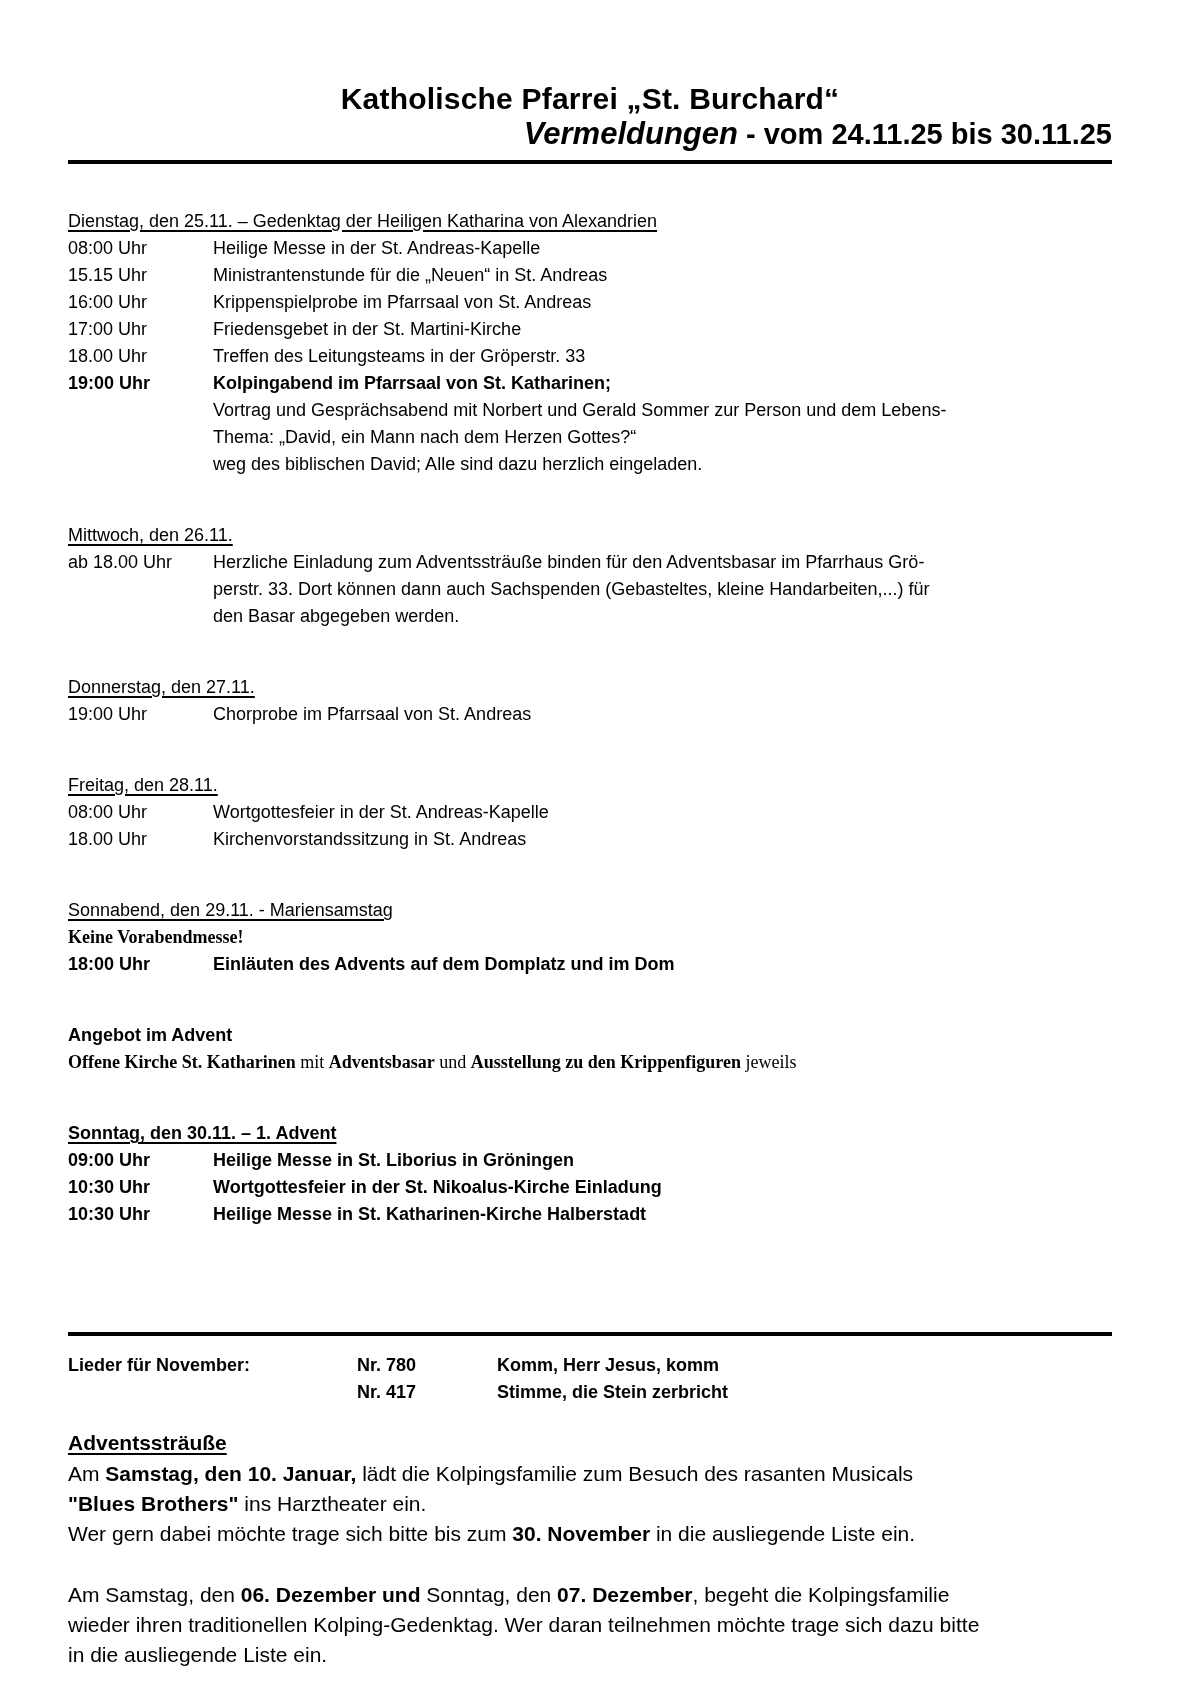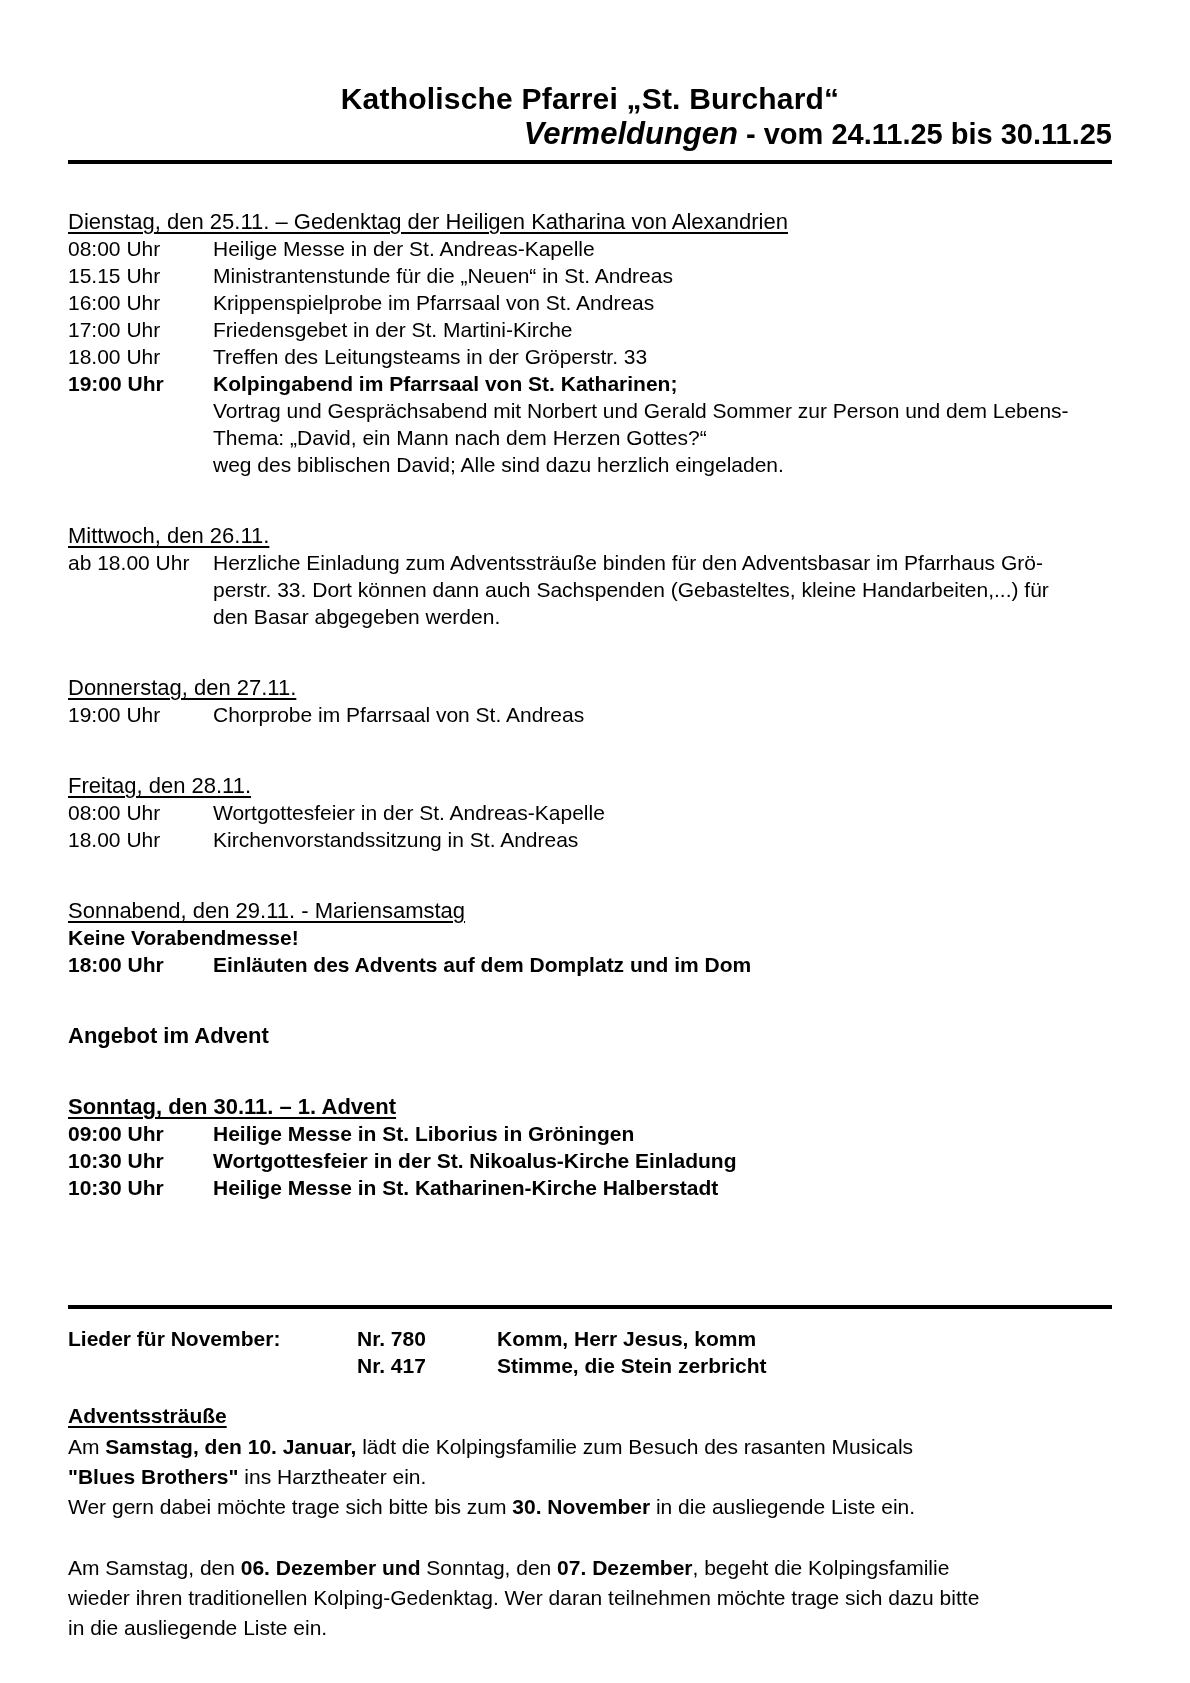--- a/index.html
+++ b/index.html
@@ -42,41 +42,41 @@
     border: none;
     border-top: 4px solid #000;
     margin: 8px 0 0 0;
   }
   .rule.songs-rule { margin-top: 104px; }
 
   
   .section { margin-top: 27px; }
   .section.first { margin-top: 33px; }
   .sec-heading {
-    font-size: 22px;
+    font-size: 18px;
     line-height: 27px;
     white-space: pre;
     margin-top: 44px;
   }
   .sec-heading.u {
     text-decoration: underline;
     text-decoration-thickness: 2px;
     text-underline-offset: 3px;
   }
   .sec-heading.b { font-weight: bold; }
   .row {
     display: flex;
-    font-size: 21px;
+    font-size: 18px;
     line-height: 27px;
     justify-content: center;
   }
   .row.bold { font-weight: bold; }
   .row .time { flex: 0 0 145px; width: 145px; }
   .row .desc { flex: 1 1 auto; white-space: pre-wrap; }
-  .row .full { flex: 1 1 auto; white-space: pre-wrap; }
+  .row .full { flex: 1 1 auto; white-space: pre-wrap; font-family: Liberation Serif, serif; }
 
   
   .songs { margin-top: 16px; }
   .songs .row { font-weight: bold; }
   .songs .label { flex: 0 0 289px; width: 289px; }
   .songs .nr { flex: 0 0 140px; width: 140px; }
   .songs .title { flex: 1 1 auto; }
 
   
   .announcement { margin-top: 23px; }
@@ -189,20 +189,23 @@
         <div class="row bold">
           <span class="full">Keine Vorabendmesse!</span>
         </div>
         <div class="row bold">
           <span class="time">18:00 Uhr</span>
           <span class="desc">Einläuten des Advents auf dem Domplatz und im Dom</span>
         </div>
       </div>
       <div class="section">
         <div class="sec-heading b">Angebot im Advent</div>
+        <div class="row">
+          <span class="full"><span class="seg-b">Offene Kirche St. Katharinen</span><span class="seg"> mit </span><span class="seg-b">Adventsbasar</span><span class="seg"> und </span><span class="seg-b">Ausstellung zu den Krippenfiguren</span><span class="seg"> jeweils</span></span>
+        </div>
         <div class="row bold">
           <span class="time"></span>
         </div>
       </div>
       <div class="section">
         <div class="sec-heading u b">Sonntag, den 30.11. – 1. Advent</div>
         <div class="row bold">
           <span class="time">09:00 Uhr</span>
           <span class="desc">Heilige Messe in St. Liborius in Gröningen</span>
         </div>

